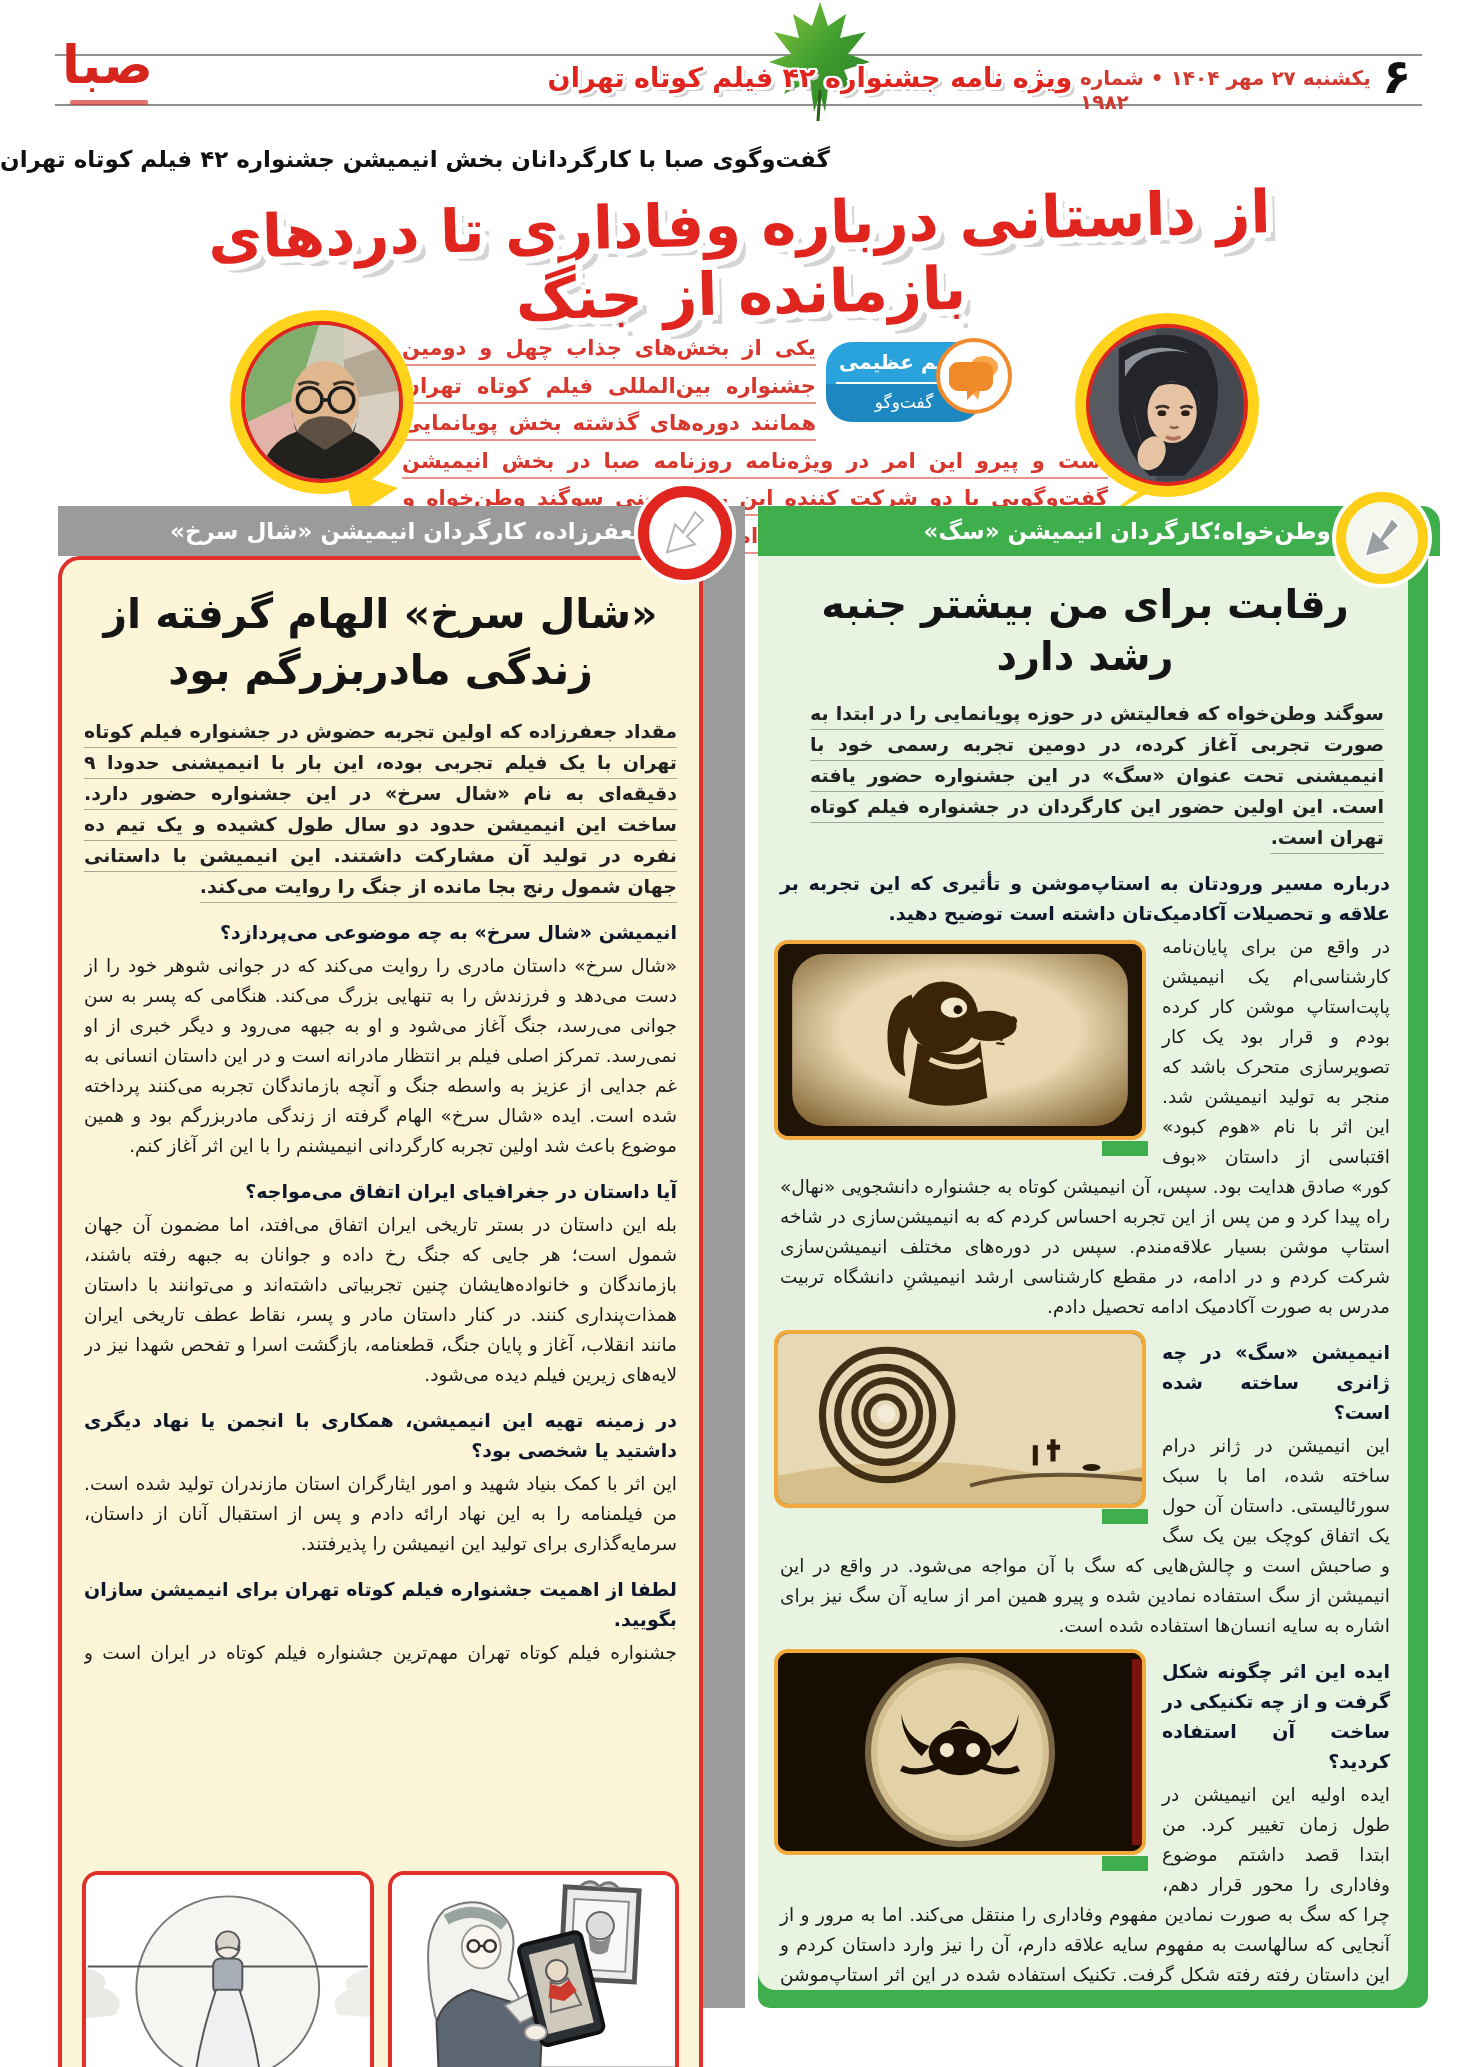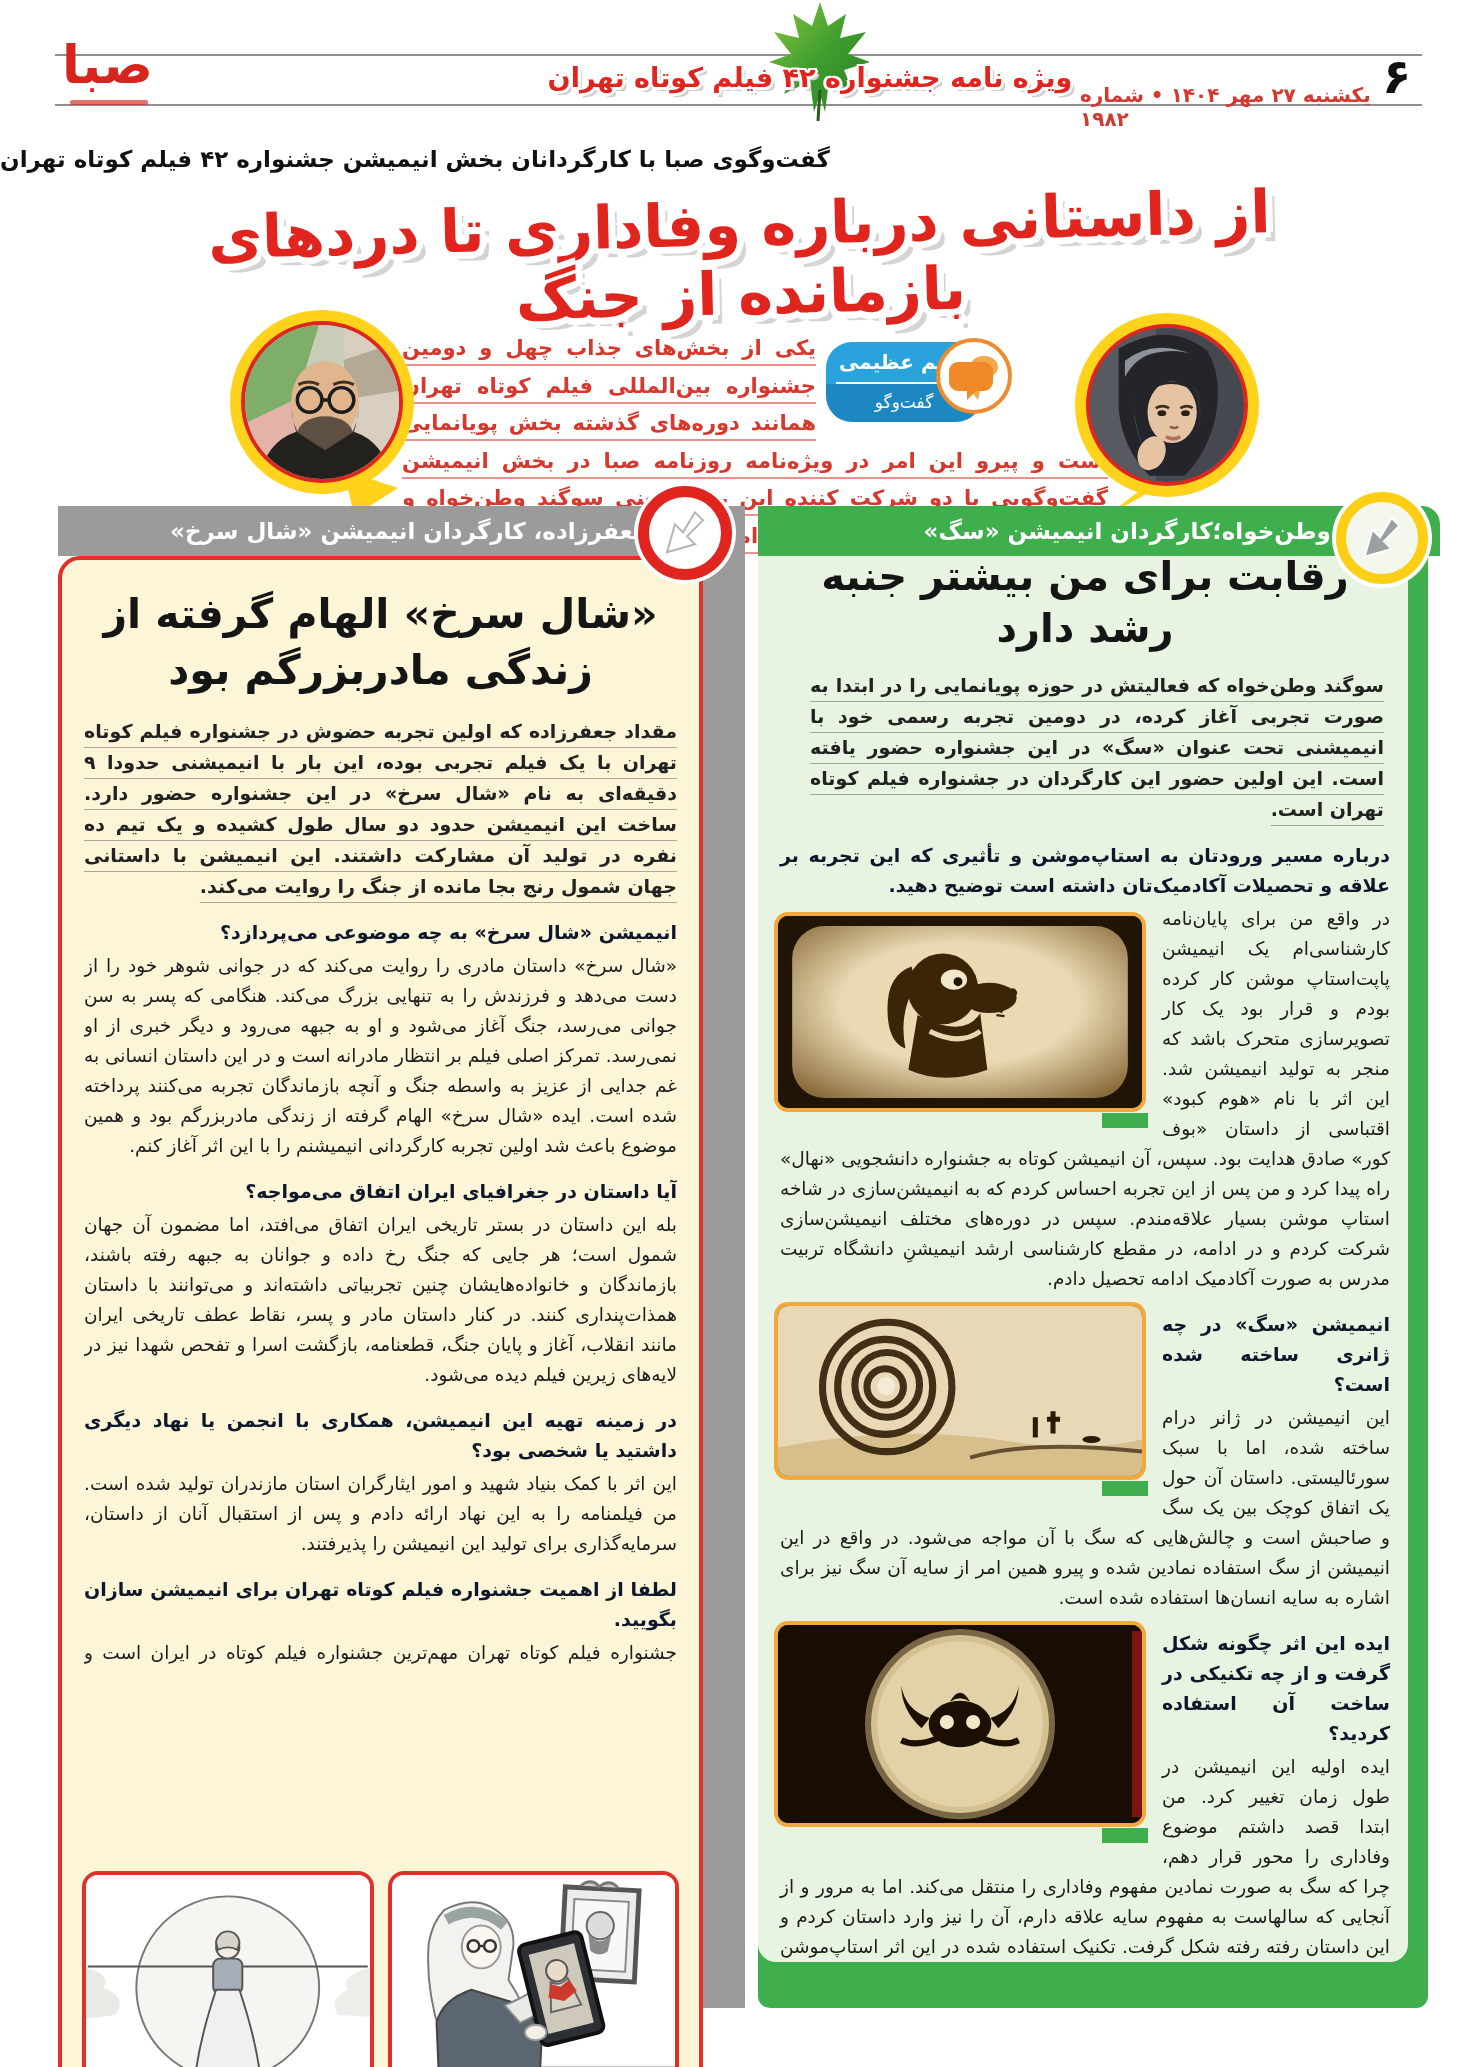--- a/index.html
+++ b/index.html
@@ -15,21 +15,21 @@
   .logo { position:absolute; left:62px; top:40px; color:#d6251d; font-size:52px;
           font-weight:900; line-height:50px; direction:rtl; }
   .logo-sub { position:absolute; left:70px; top:100px; width:78px; height:5px;
               background:#d6251d; opacity:.65; border-radius:2px; }
   .leaf { position:absolute; left:768px; top:0px; z-index:1; }
   .banner { position:absolute; left:450px; top:62px; width:720px; z-index:2;
             text-align:center; color:#e0251f; font-size:27px; font-weight:900;
             text-shadow:-2px -2px 0 #fff,2px -2px 0 #fff,-2px 2px 0 #fff,2px 2px 0 #fff,0 3px 0 #fff,3px 0 0 #fff,-3px 0 0 #fff,4px 4px 0 #cfcfcf; }
   .pagenum { position:absolute; left:1382px; top:48px; font-size:48px; font-weight:900; color:#111; }
   .dateline { position:absolute; left:1080px; top:66px; width:295px; text-align:left;
-              color:#d23a30; font-size:20px; font-weight:700;margin-top:17px; }
+              color:#d23a30; font-size:20px; font-weight:700; }
   
   .kicker { position:absolute; left:0; top:146px; width:100%; text-align:left;
             font-size:23px; font-weight:800; color:#111; }
   .main-title { position:absolute; left:110px; top:190px; width:1260px; text-align:center;
             font-size:59px; font-weight:900; color:#e0251f; transform:rotate(-1.4deg);
             text-shadow:-5px -5px 0 #fff,5px -5px 0 #fff,-5px 5px 0 #fff,5px 5px 0 #fff,
                         -7px 0 0 #fff,7px 0 0 #fff,0 -7px 0 #fff,0 7px 0 #fff,9px 9px 0 #d4d4d4; }
   .balloon { position:absolute; width:184px; height:184px; border-radius:50%;
              background:#ffd31c; padding:11px; z-index:3; }
   .balloon .inner { width:100%; height:100%; border-radius:50%; border:4px solid #e0251f;
@@ -75,21 +75,21 @@
   .a { font-size:18.5px; line-height:30px; font-weight:500; color:#1c1c1c;
        text-align:justify; text-align-last:right; }
   .sketch-row { position:absolute; left:20px; right:20px; bottom:16px; display:flex;
                 gap:14px; justify-content:space-between; }
   .sketch { flex:1; border:4px solid #e0302a; border-radius:16px; overflow:hidden;
             background:#fff; height:290px; }
   .sketch svg { display:block; width:100%; height:100%; }
   
   .green-back { position:absolute; left:758px; top:556px; width:670px; height:1452px;
                 background:#3fae4d; border-radius:0 0 12px 12px; z-index:0; }
-  .panel-green { position:absolute; left:758px; top:528px; width:650px; height:1434px;
+  .panel-green { position:absolute; left:758px; top:556px; width:650px; height:1434px;
                  background:#e9f3e1; border-radius:0 0 18px 18px;
                  padding:14px 18px 14px 22px; z-index:1; overflow:hidden; }
   .panel-green .col-headline { font-size:40px; line-height:52px; margin:8px 0 16px; }
   .panel-green .lead { margin:0 6px 12px 30px; }
   .still { float:left; clear:left; width:372px; margin:8px 16px 20px -6px; position:relative; }
   .still svg { display:block; width:100%; border:4px solid #f2a93b; border-radius:14px; background:#1f1405; }
   .still .tag { position:absolute; right:-2px; bottom:-16px; width:46px; height:15px; background:#3fae4d; }
 </style>
 </head>
 <body>

